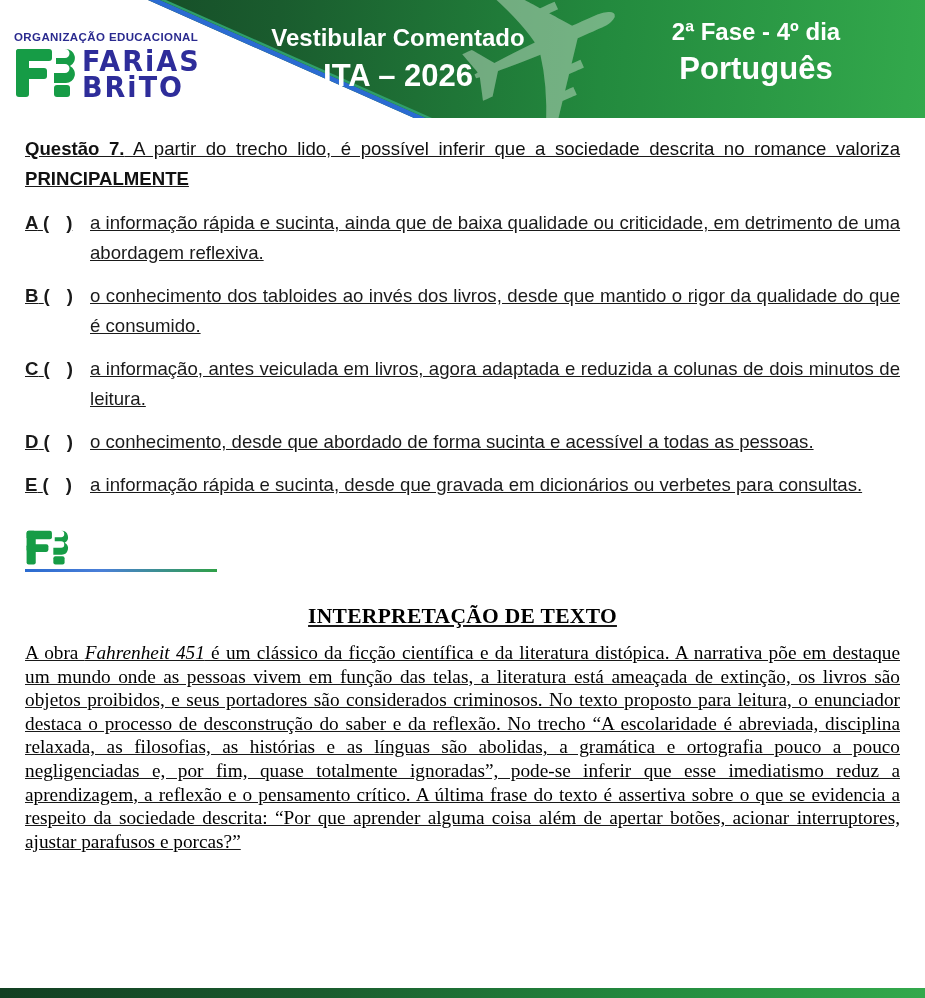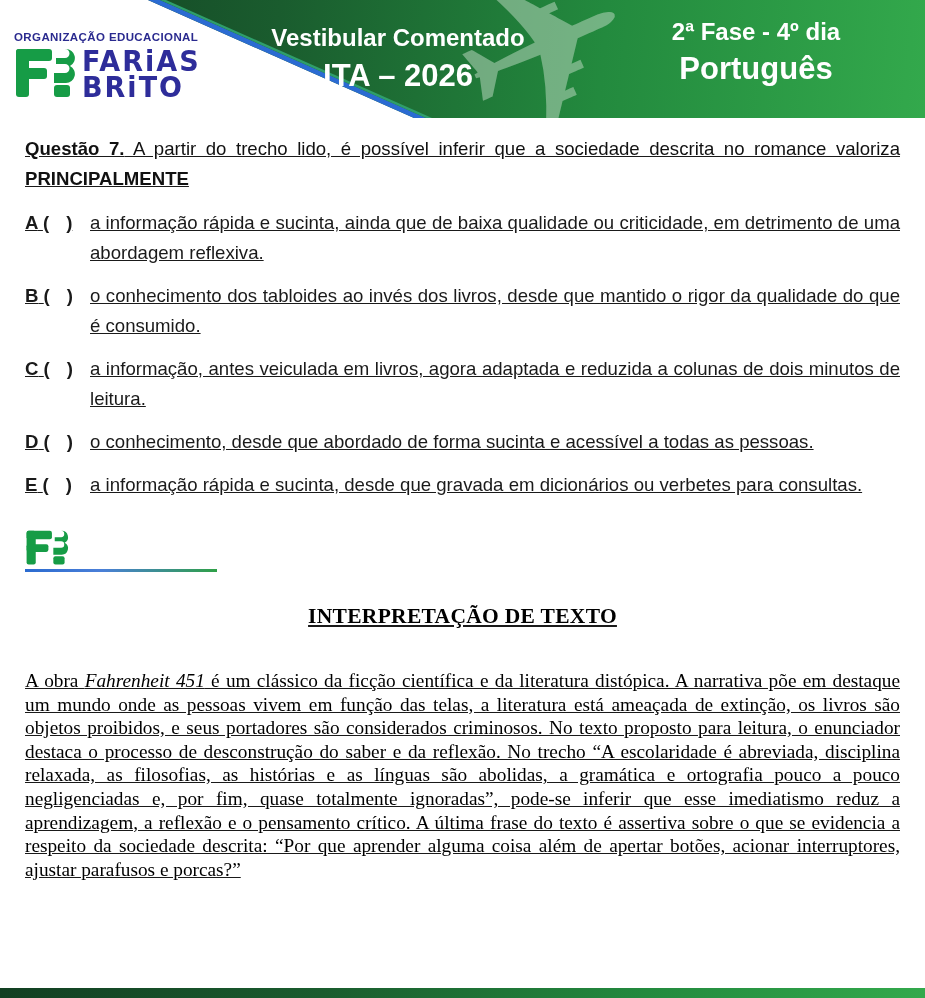--- a/index.html
+++ b/index.html
@@ -119,21 +119,21 @@
   
   .section-title {
     margin-top: 32px;
     text-align: center;
     font-family: "Liberation Serif", serif;
     font-weight: bold; font-size: 21.5px;
     letter-spacing: 0.3px;
     color: #000;
   }
   .comment-body {
-    margin-top: 40px;
+    margin-top: 12px;
     font-family: "Liberation Serif", serif;
     font-size: 19.3px; line-height: 23.6px;
     text-align: justify;
     color: #000;
   }
   .comment-body .italic { font-style: italic; }
   .answer-line {
     margin-top: 26px;
     font-family: "Liberation Serif", serif;
     font-weight: bold; font-size: 20px;

